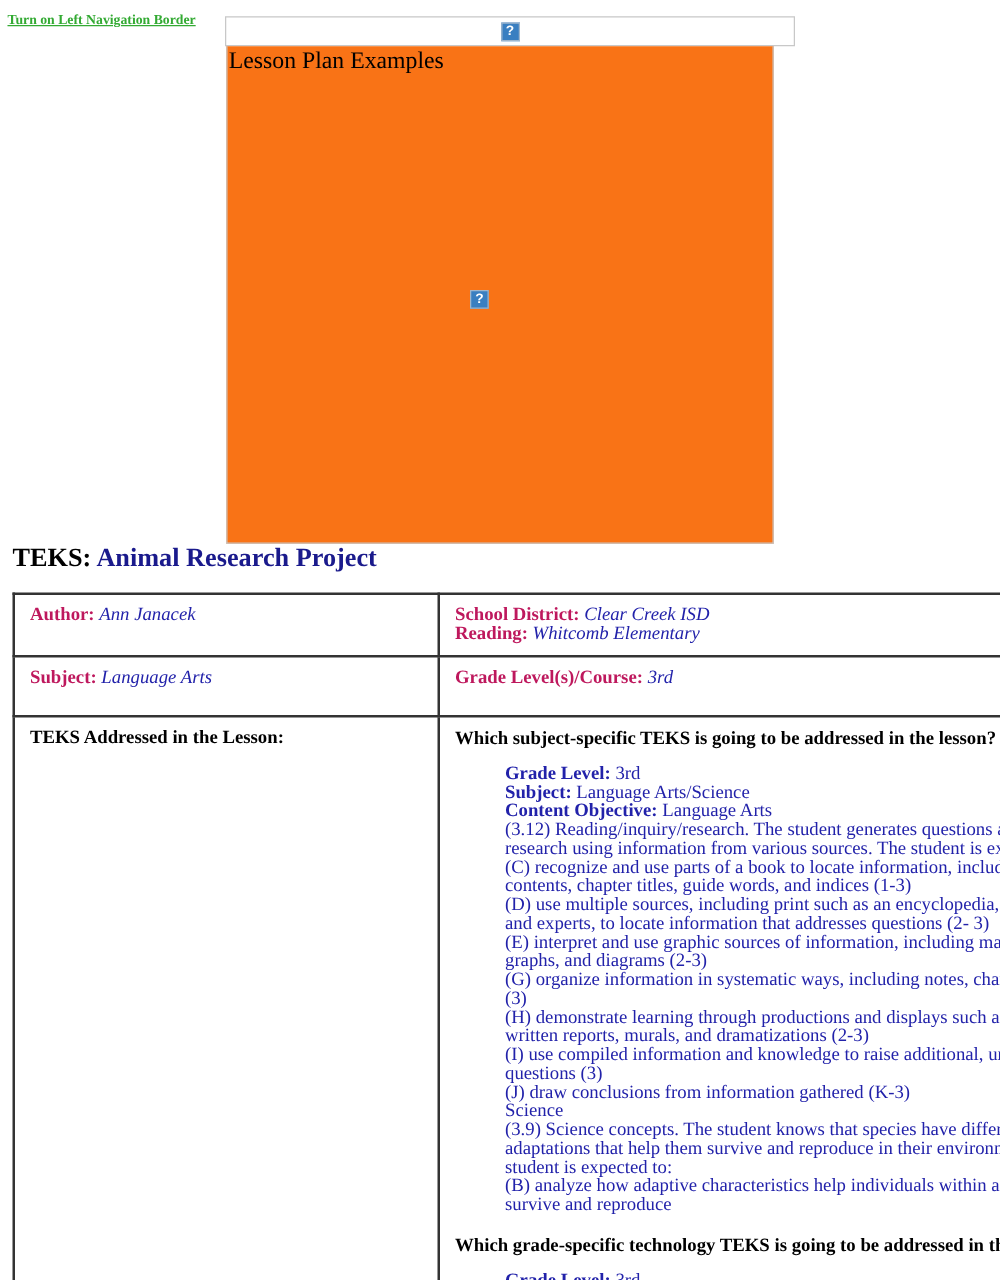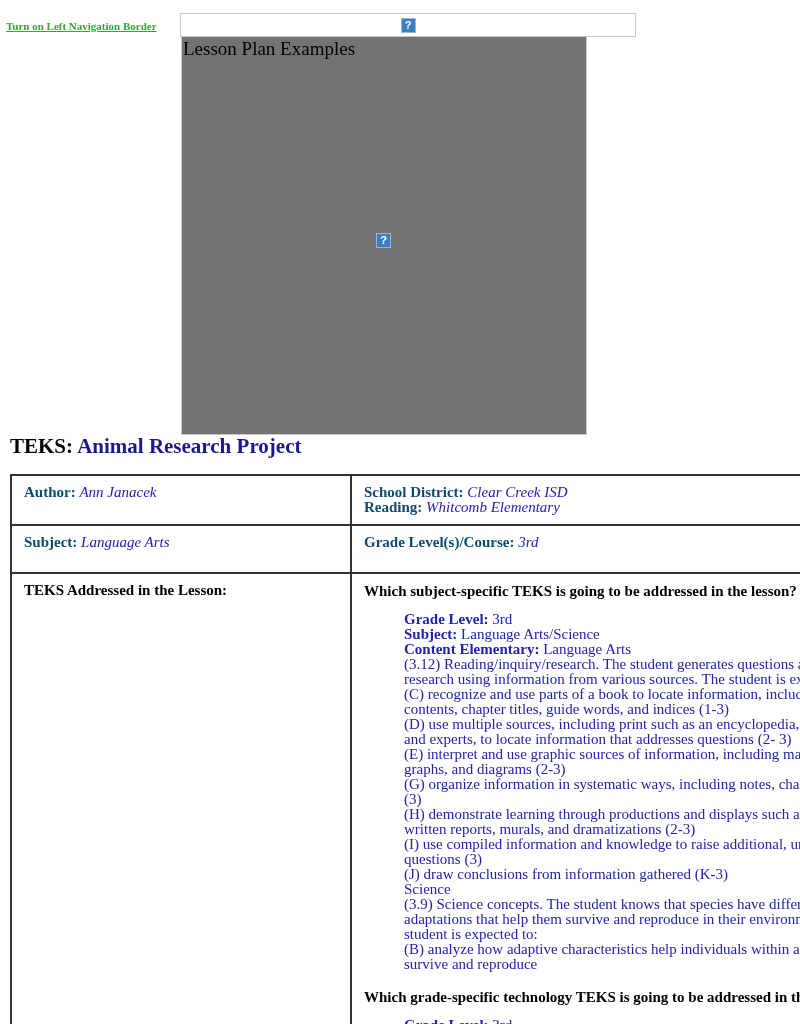--- a/index.html
+++ b/index.html
@@ -12,21 +12,21 @@
     width: 800px;
     height: 1024px;
     overflow: hidden;
     font-family: "Liberation Serif", "DejaVu Serif", serif;
     color: #000000;
     font-size: 16px;
   }
 
   
   .navlink-wrap {
-    padding: 18px 0 0 6px;
+    padding: 8px 0 0 6px;
     height: 13px;
     line-height: 13px;
   }
   .navlink {
     color: #33aa33;
     text-decoration: underline;
     font-family: "Liberation Serif", "DejaVu Serif", serif;
     font-weight: bold;
     font-size: 11px;
     line-height: 11px;
@@ -46,26 +46,26 @@
     background: #ffffff;
     display: flex;
     align-items: center;
     justify-content: center;
   }
 
   .frame-inner {
     position: absolute;
     left: 181px;
     top: 37px;
-    width: 406px;
+    width: 438px;
     height: 398px;
     border: 1px solid #c8c8c8;
     border-top: none;
     box-sizing: border-box;
-    background: #737373;
+    background: #f97316;
   }
   .frame-title {
     position: absolute;
     left: 1px;
     top: 0px;
     font-size: 19px;
     line-height: 24px;
     color: #000000;
     white-space: nowrap;
   }
@@ -121,21 +121,21 @@
     font-size: 15px;
     line-height: 15px;
   }
   .col-a { width: 316px; }
   .col-b { width: 528px; }
   .col-teks-label { width: 162px; }
   .col-teks-body { width: 682px; }
 
   .fld-label {
     font-weight: bold;
-    color: #0c4a6e;
+    color: #be185d;
     margin-top: 45px;
   }
   .fld-value {
     color: #2222aa;
     font-style: italic;
   }
   .row-1 td, .row-2 td {
     height: 28px;
     line-height: 15px;
   }
@@ -233,21 +233,21 @@
         <div class="teks-block">
           <p>
             <span class="b">Grade Level:</span>
             <span>3rd</span>
           </p>
           <p>
             <span class="b">Subject:</span>
             <span>Language Arts/Science</span>
           </p>
           <p>
-            <span class="b">Content Elementary:</span>
+            <span class="b">Content Objective:</span>
             <span>Language Arts</span>
           </p>
 
           <p>(3.12) Reading/inquiry/research. The student generates questions and conducts research using information from various sources. The student is expected to:</p>
           <p>(C) recognize and use parts of a book to locate information, including table of contents, chapter titles, guide words, and indices (1-3)</p>
           <p>(D) use multiple sources, including print such as an encyclopedia, technology, and experts, to locate information that addresses questions (2- 3)</p>
           <p>(E) interpret and use graphic sources of information, including maps, charts, graphs, and diagrams (2-3)</p>
           <p>(G) organize information in systematic ways, including notes, charts, and labels (3)</p>
           <p>(H) demonstrate learning through productions and displays such as oral and written reports, murals, and dramatizations (2-3)</p>
           <p>(I) use compiled information and knowledge to raise additional, unanswered questions (3)</p>

